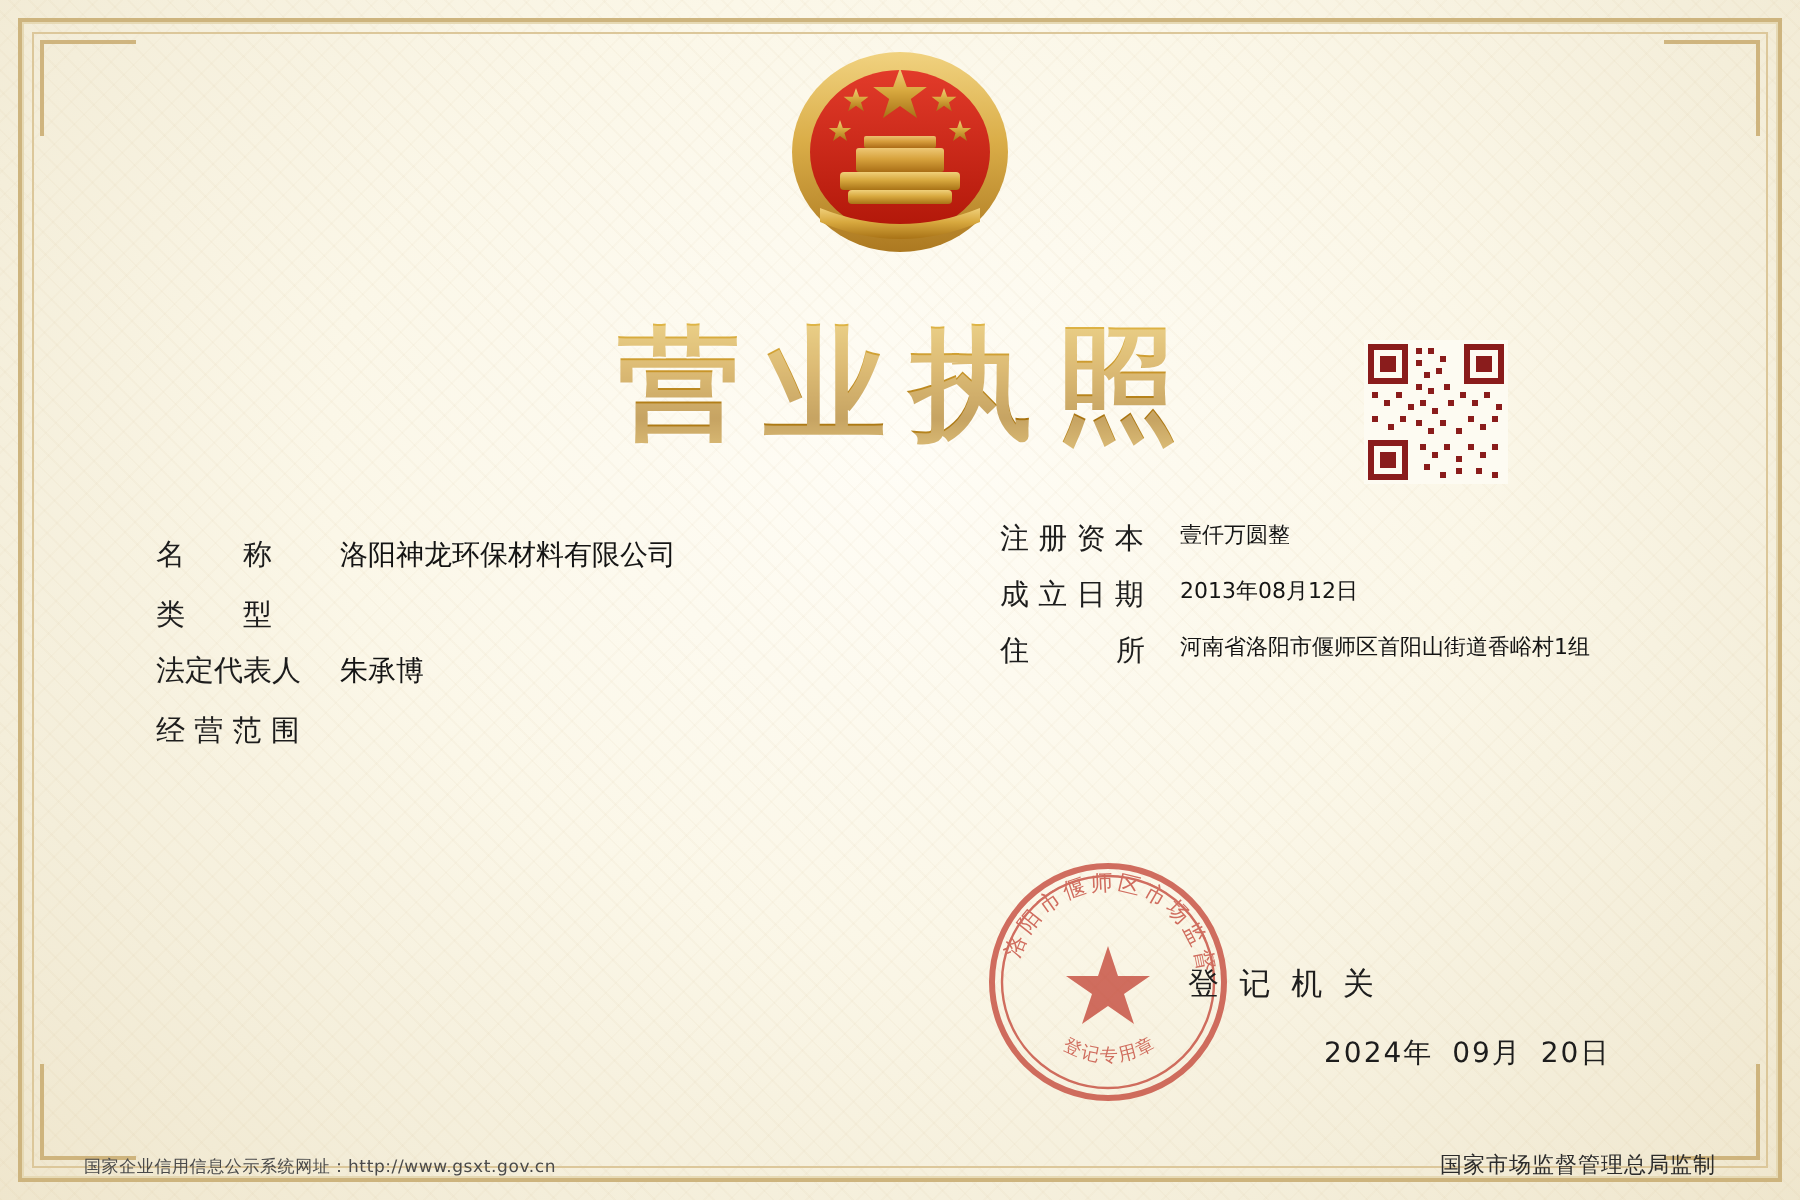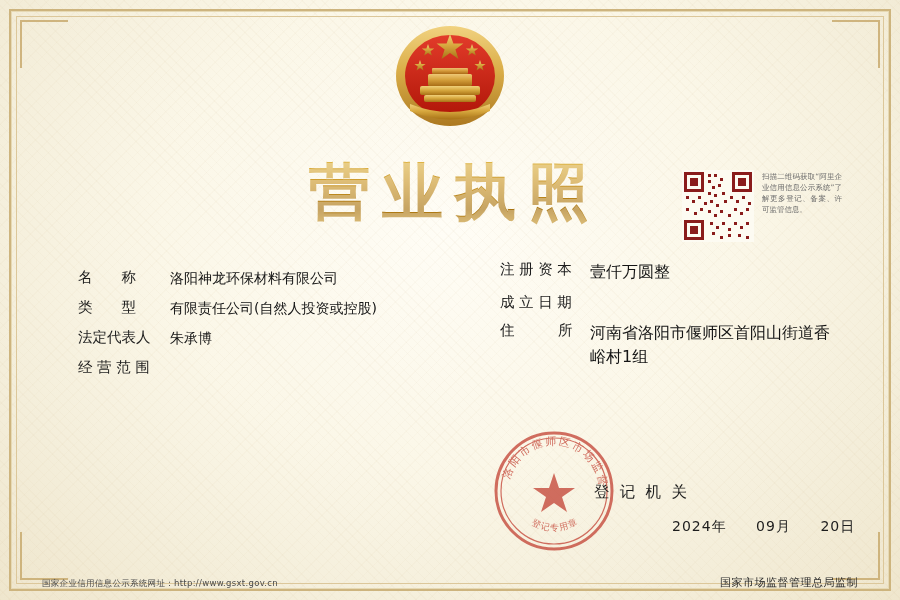--- a/index.html
+++ b/index.html
@@ -160,21 +160,21 @@
     font-family: "DejaVu Sans", sans-serif;
     font-size: 14px;
     color: #141414;
     line-height: 1.5;
   }
   .row.scope .val {
     line-height: 1.62;
     text-align: justify;
   }
   .right-row .lbl { width: 90px; }
-  .right-row .val { font-size: 16px; }
+  .right-row .val { font-size: 11px; }
 
   
   .seal {
     position: absolute;
     left: 488px;
     top: 425px;
     width: 132px;
     height: 132px;
     opacity: .72;
   }
@@ -190,21 +190,21 @@
   .issue-date {
     position: absolute;
     left: 660px;
     top: 518px;
     font-family: "DejaVu Sans", sans-serif;
     font-size: 14px;
     color: #1d1d1d;
     letter-spacing: 1px;
     white-space: nowrap;
   }
-  .issue-date span { margin: 0 12px; }
+  .issue-date span { margin: 0 2px; }
 
   
   .footer-left {
     position: absolute;
     left: 42px;
     bottom: 10px;
     font-family: "DejaVu Sans", sans-serif;
     font-size: 8.5px;
     color: #4a4a4a;
     letter-spacing: .3px;
@@ -317,47 +317,46 @@
           <rect x="58" y="56" width="3" height="3"></rect>
         <rect x="64" y="52" width="3" height="3"></rect>
           <rect x="30" y="62" width="3" height="3"></rect>
           <rect x="38" y="66" width="3" height="3"></rect>
         <rect x="46" y="64" width="3" height="3"></rect>
           <rect x="56" y="64" width="3" height="3"></rect>
           <rect x="64" y="66" width="3" height="3"></rect>
       </g>
     </svg>
   </div>
-  <div class="qr-note">扫描二维码获取“阿里企业信用信息公示系统”了解更多登记、备案、许可监管信息。</div>
 
   <div class="fields-left">
     <div class="row">
       <div class="lbl">名　　称</div>
       <div class="val">洛阳神龙环保材料有限公司</div>
     </div>
     <div class="row">
       <div class="lbl">类　　型</div>
-      <div class="val">有限责任公司(自然人投资或控股)</div>
     </div>
     <div class="row">
       <div class="lbl">法定代表人</div>
       <div class="val">朱承博</div>
     </div>
     <div class="row scope">
       <div class="lbl">经 营 范 围</div>
     </div>
   </div>
 
   <div class="fields-right">
     <div class="row right-row">
       <div class="lbl">注 册 资 本</div>
       <div class="val">壹仟万圆整</div>
     </div>
     <div class="row right-row">
       <div class="lbl">成 立 日 期</div>
+      <div class="val">2013年08月12日</div>
     </div>
     <div class="row right-row">
       <div class="lbl">住　　　所</div>
       <div class="val">河南省洛阳市偃师区首阳山街道香峪村1组</div>
     </div>
   </div>
 
   <div class="seal">
     <svg viewBox="0 0 132 132" width="132" height="132">
       <g stroke="#c0392b" fill="none" stroke-width="3">

